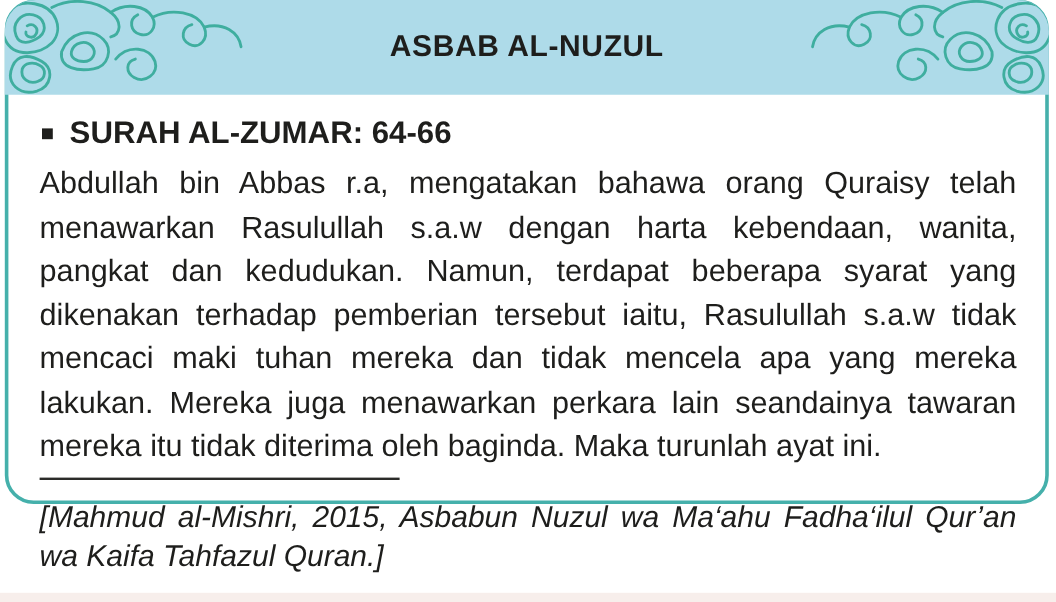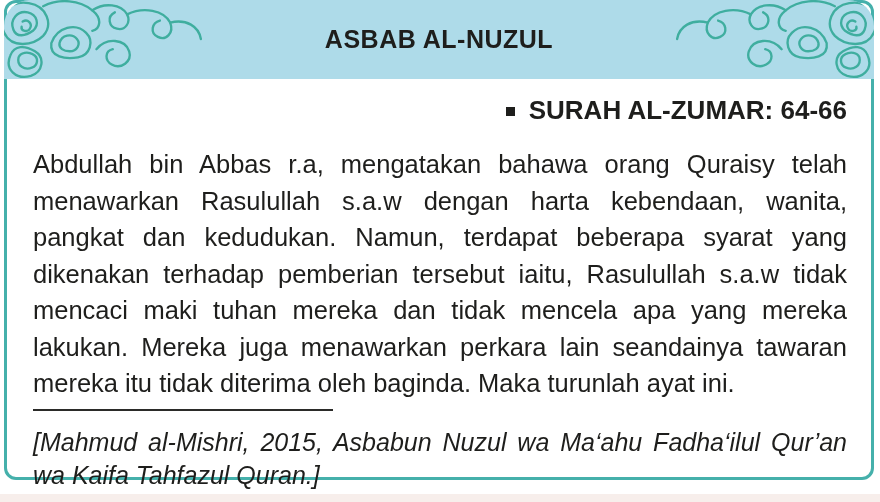--- a/index.html
+++ b/index.html
@@ -17,25 +17,25 @@
     position: absolute;
     left: 0; right: 0; bottom: 0;
     height: 8px;
     background: var(--pageBottom, #f7eeeb);
     z-index: 0;
   }
 
   .card {
     position: absolute;
     left: 4px; top: 0;
-    width: 870px; height: 480px;
+    width: 870px; height: 420px;
     box-sizing: border-box;
     background: #ffffff;
     border: 3px solid var(--teal, #45b0ab);
-    border-radius: 12px;
+    border-radius: 24px;
     z-index: 1;
   }
 
   .header {
     position: absolute;
     top: -3px; left: -3px;
     width: 870px; height: 79px;
     background: var(--band, #aedbe9);
     border-radius: 26px 26px 0 0;
     overflow: hidden;
@@ -56,37 +56,36 @@
 
   .content {
     position: absolute;
     left: 26px; right: 24px; top: 79px;
   }
 
   .heading-row {
     margin-top: 13px;
     display: flex;
     align-items: center;
-    justify-content: flex-end;
   }
   .bullet-square {
     width: 9px; height: 9px;
     background: var(--ink, #1e1e1c);
     margin: 2px 14px 0 2px;
     flex: 0 0 auto;
   }
   .heading-text {
     font-size: 26px;
     font-weight: bold;
     color: var(--ink, #1e1e1c);
     white-space: nowrap;
   }
 
   .body-paragraph {
-    margin-top: 20px;
+    margin-top: 9px;
     font-size: 25.5px;
     line-height: 36.5px;
     color: var(--ink, #1e1e1c);
     text-align: justify;
   }
 
   .citation-rule {
     margin-top: 7px;
     width: 300px;
     height: 2px;

